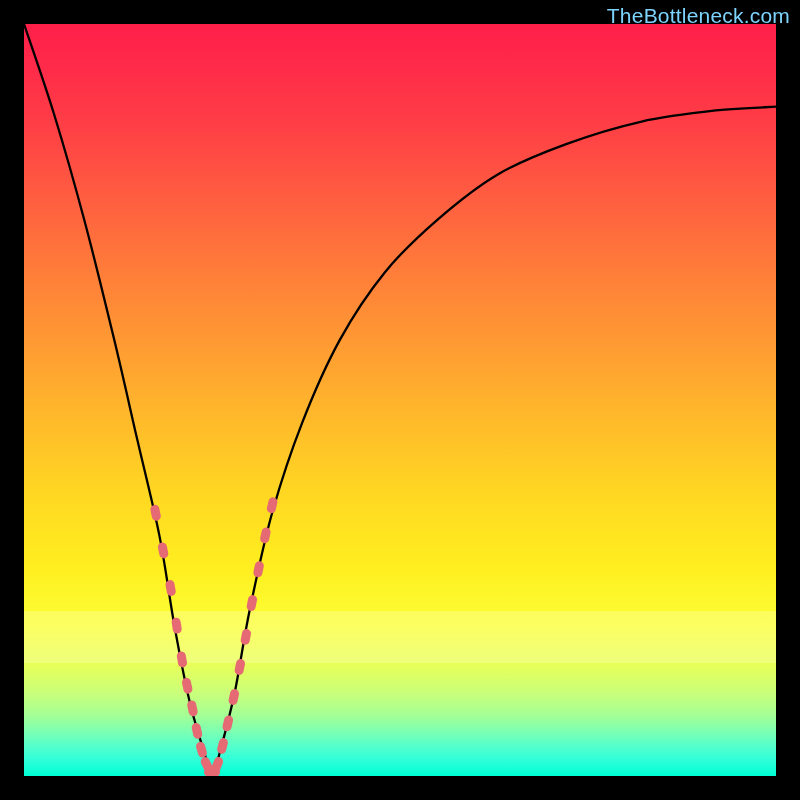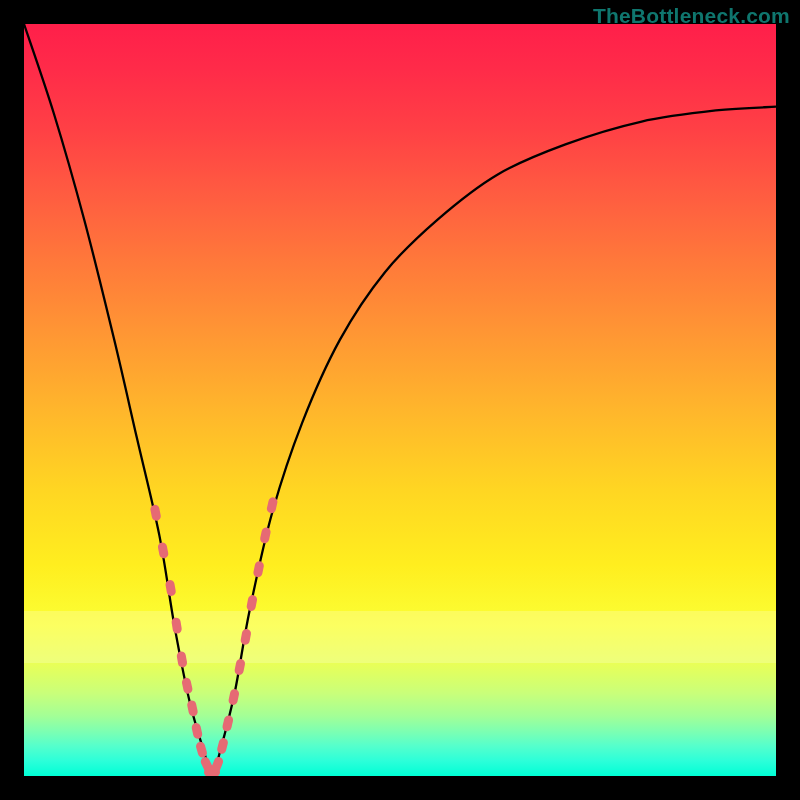--- a/index.html
+++ b/index.html
@@ -53,23 +53,23 @@
     position: absolute;
     left: 0; right: 0;
     pointer-events: none;
   }
   .band.b1 { top: 78%; height: 7%; background: rgba(255,255,255,0.22); }
 
   .watermark {
     position: absolute;
     top: 4px;
     right: 10px;
-    color: #0f766e;
+    color: #7dd3fc;
     font-size: 21px;
-    font-weight: 700;
+    font-weight: 400;
     letter-spacing: 0.2px;
     user-select: none;
   }
   svg.curve {
     position: absolute;
     inset: 0;
     width: 100%;
     height: 100%;
   }
   .curve path.main {

